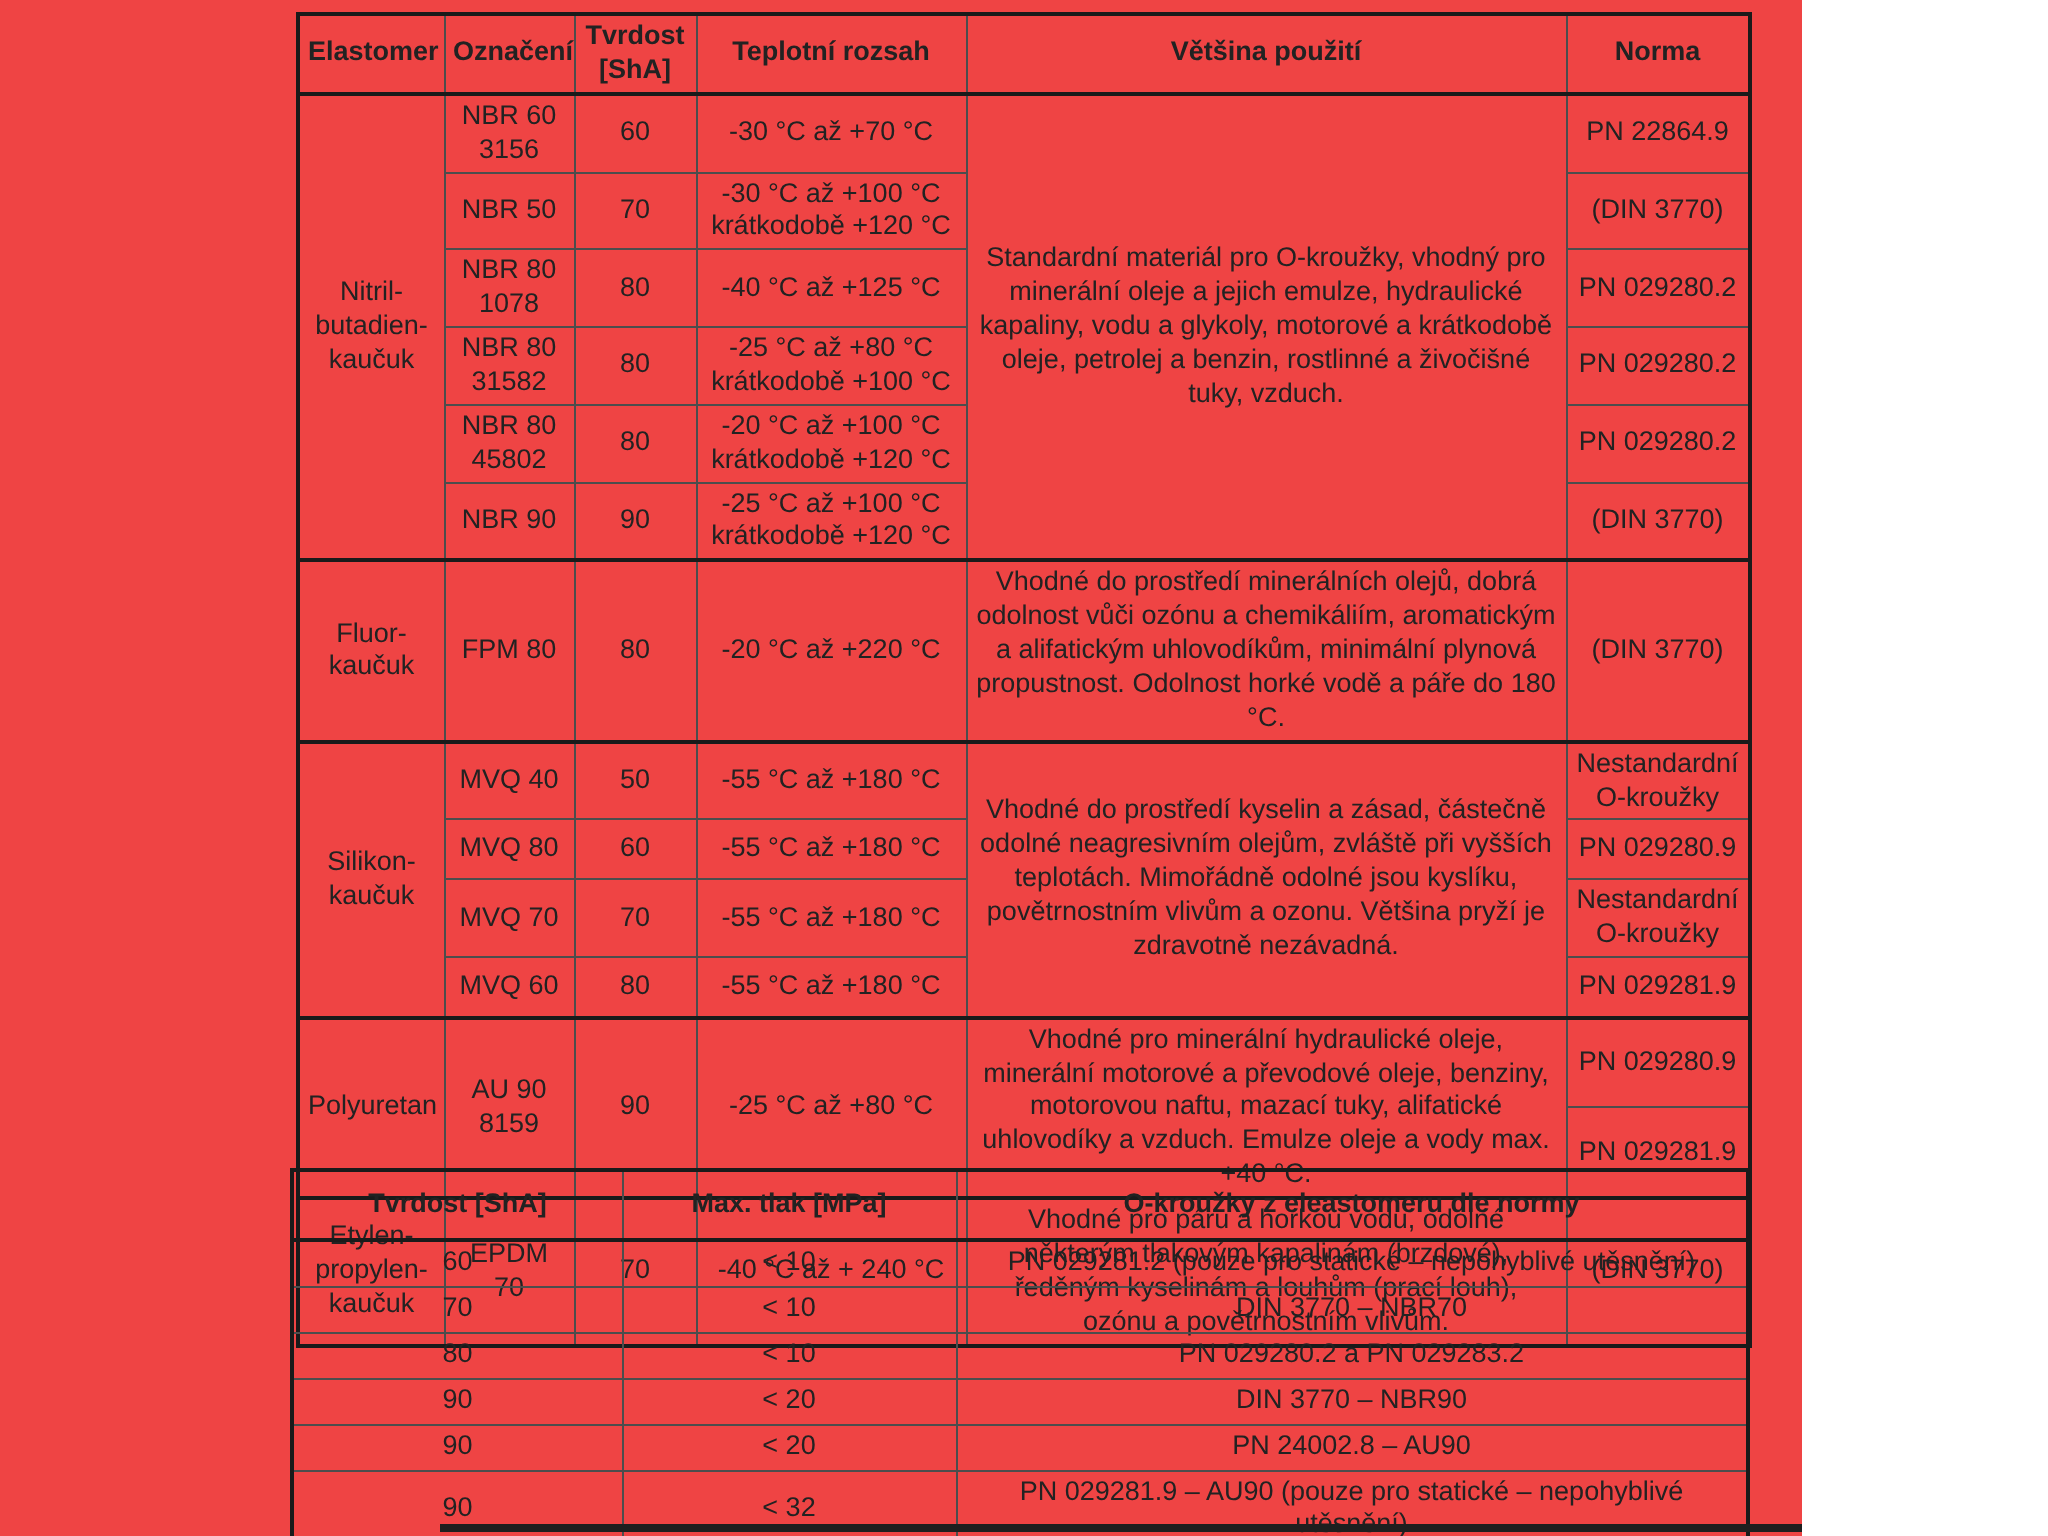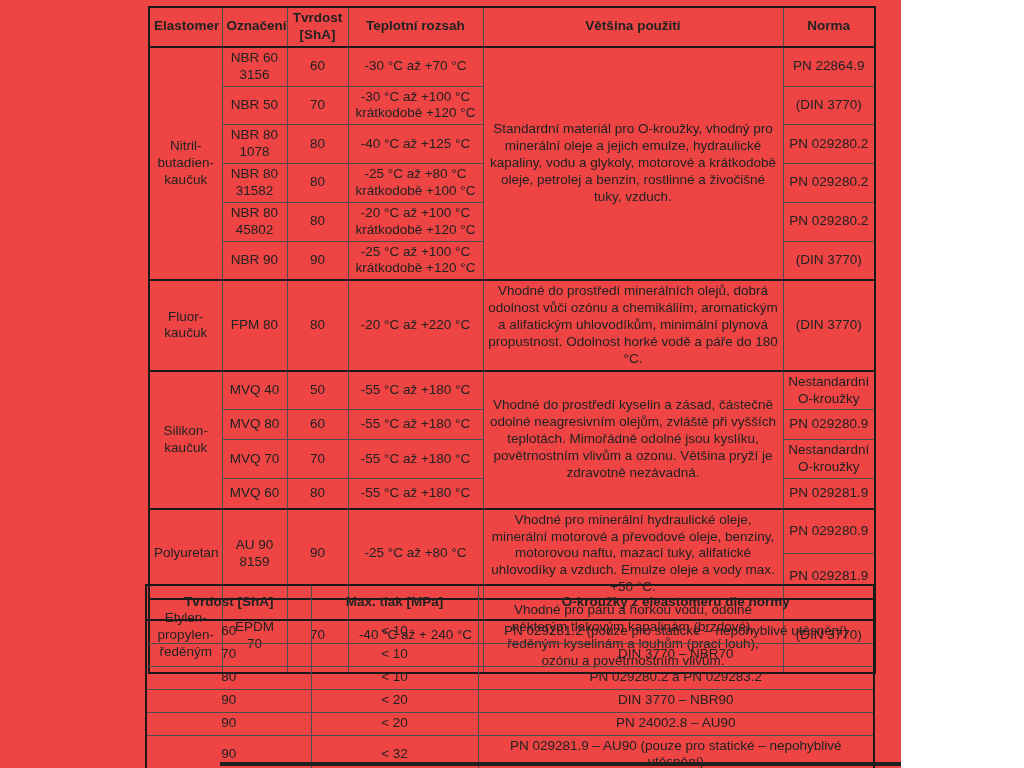--- a/index.html
+++ b/index.html
@@ -157,31 +157,31 @@
           <td>-55 °C až +180 °C</td>
           <td>PN 029281.9</td>
         </tr>
 
         <tr class="section-start h-au">
           <td rowspan="2">Polyuretan</td>
           <td rowspan="2">AU 90
 8159</td>
           <td rowspan="2">90</td>
           <td rowspan="2">-25 °C až +80 °C</td>
-          <td rowspan="2" class="use">Vhodné pro minerální hydraulické oleje, minerální motorové a převodové oleje, benziny, motorovou naftu, mazací tuky, alifatické uhlovodíky a vzduch. Emulze oleje a vody max. +50 °C.</td>
+          <td rowspan="2" class="use">Vhodné pro minerální hydraulické oleje, minerální motorové a převodové oleje, benziny, motorovou naftu, mazací tuky, alifatické uhlovodíky a vzduch. Emulze oleje a vody max. +40 °C.</td>
           <td>PN 029280.9</td>
         </tr>
         <tr class="h-au">
           <td>PN 029281.9</td>
         </tr>
 
         <tr class="section-start h-epdm">
           <td>Etylen-
 propylen-
-ředěným</td>
+kaučuk</td>
           <td>EPDM 70</td>
           <td>70</td>
           <td>-40 °C až + 240 °C</td>
           <td class="use">Vhodné pro páru a horkou vodu, odolné některým tlakovým kapalinám (brzdové), ředěným kyselinám a louhům (prací louh), ozónu a povětrnostním vlivům.</td>
           <td>(DIN 3770)</td>
         </tr>
       </tbody>
     </table>
   </div>
 

